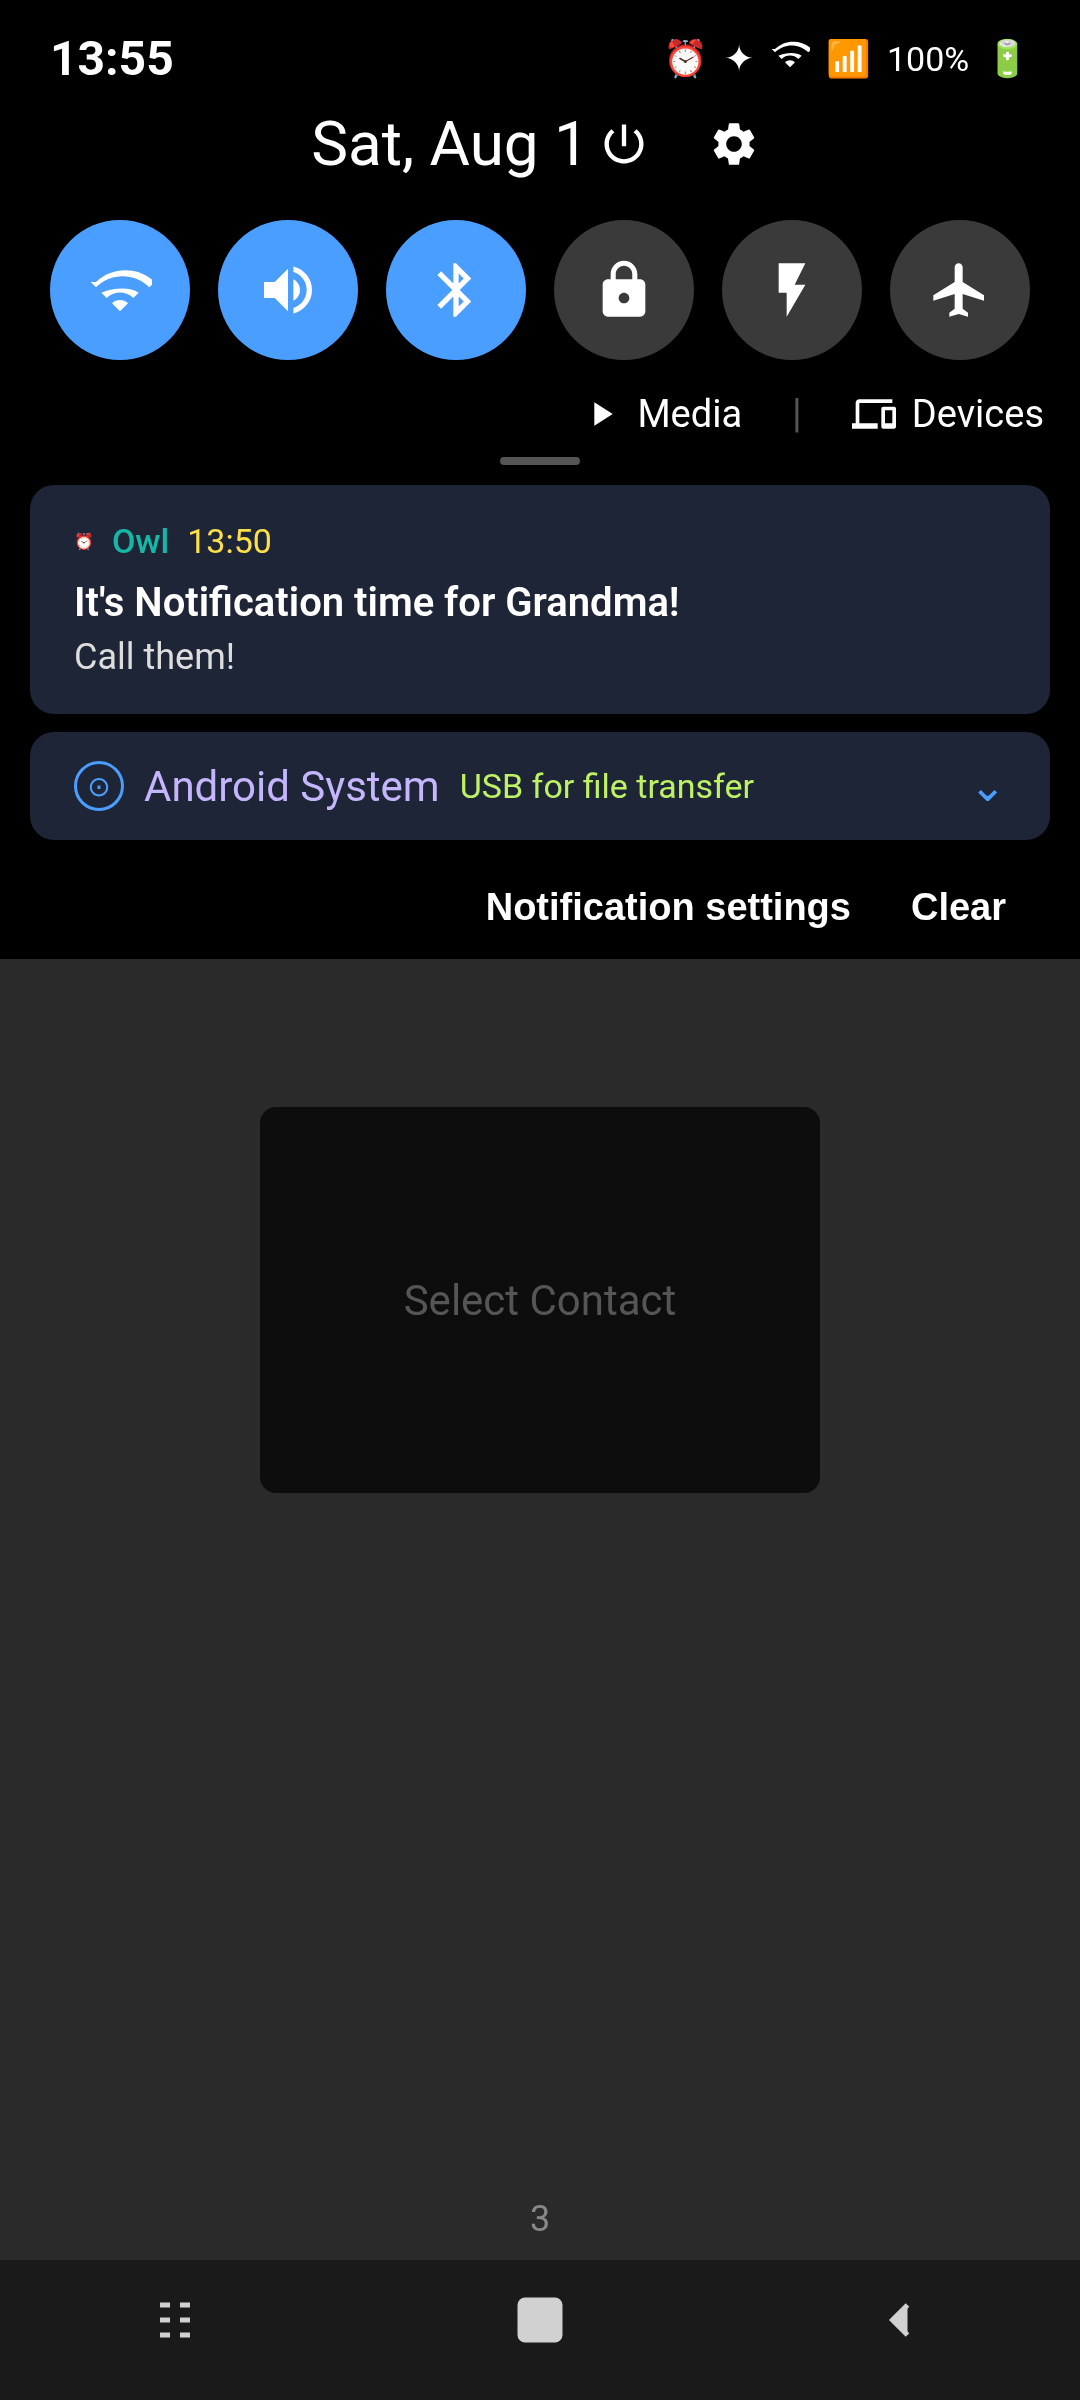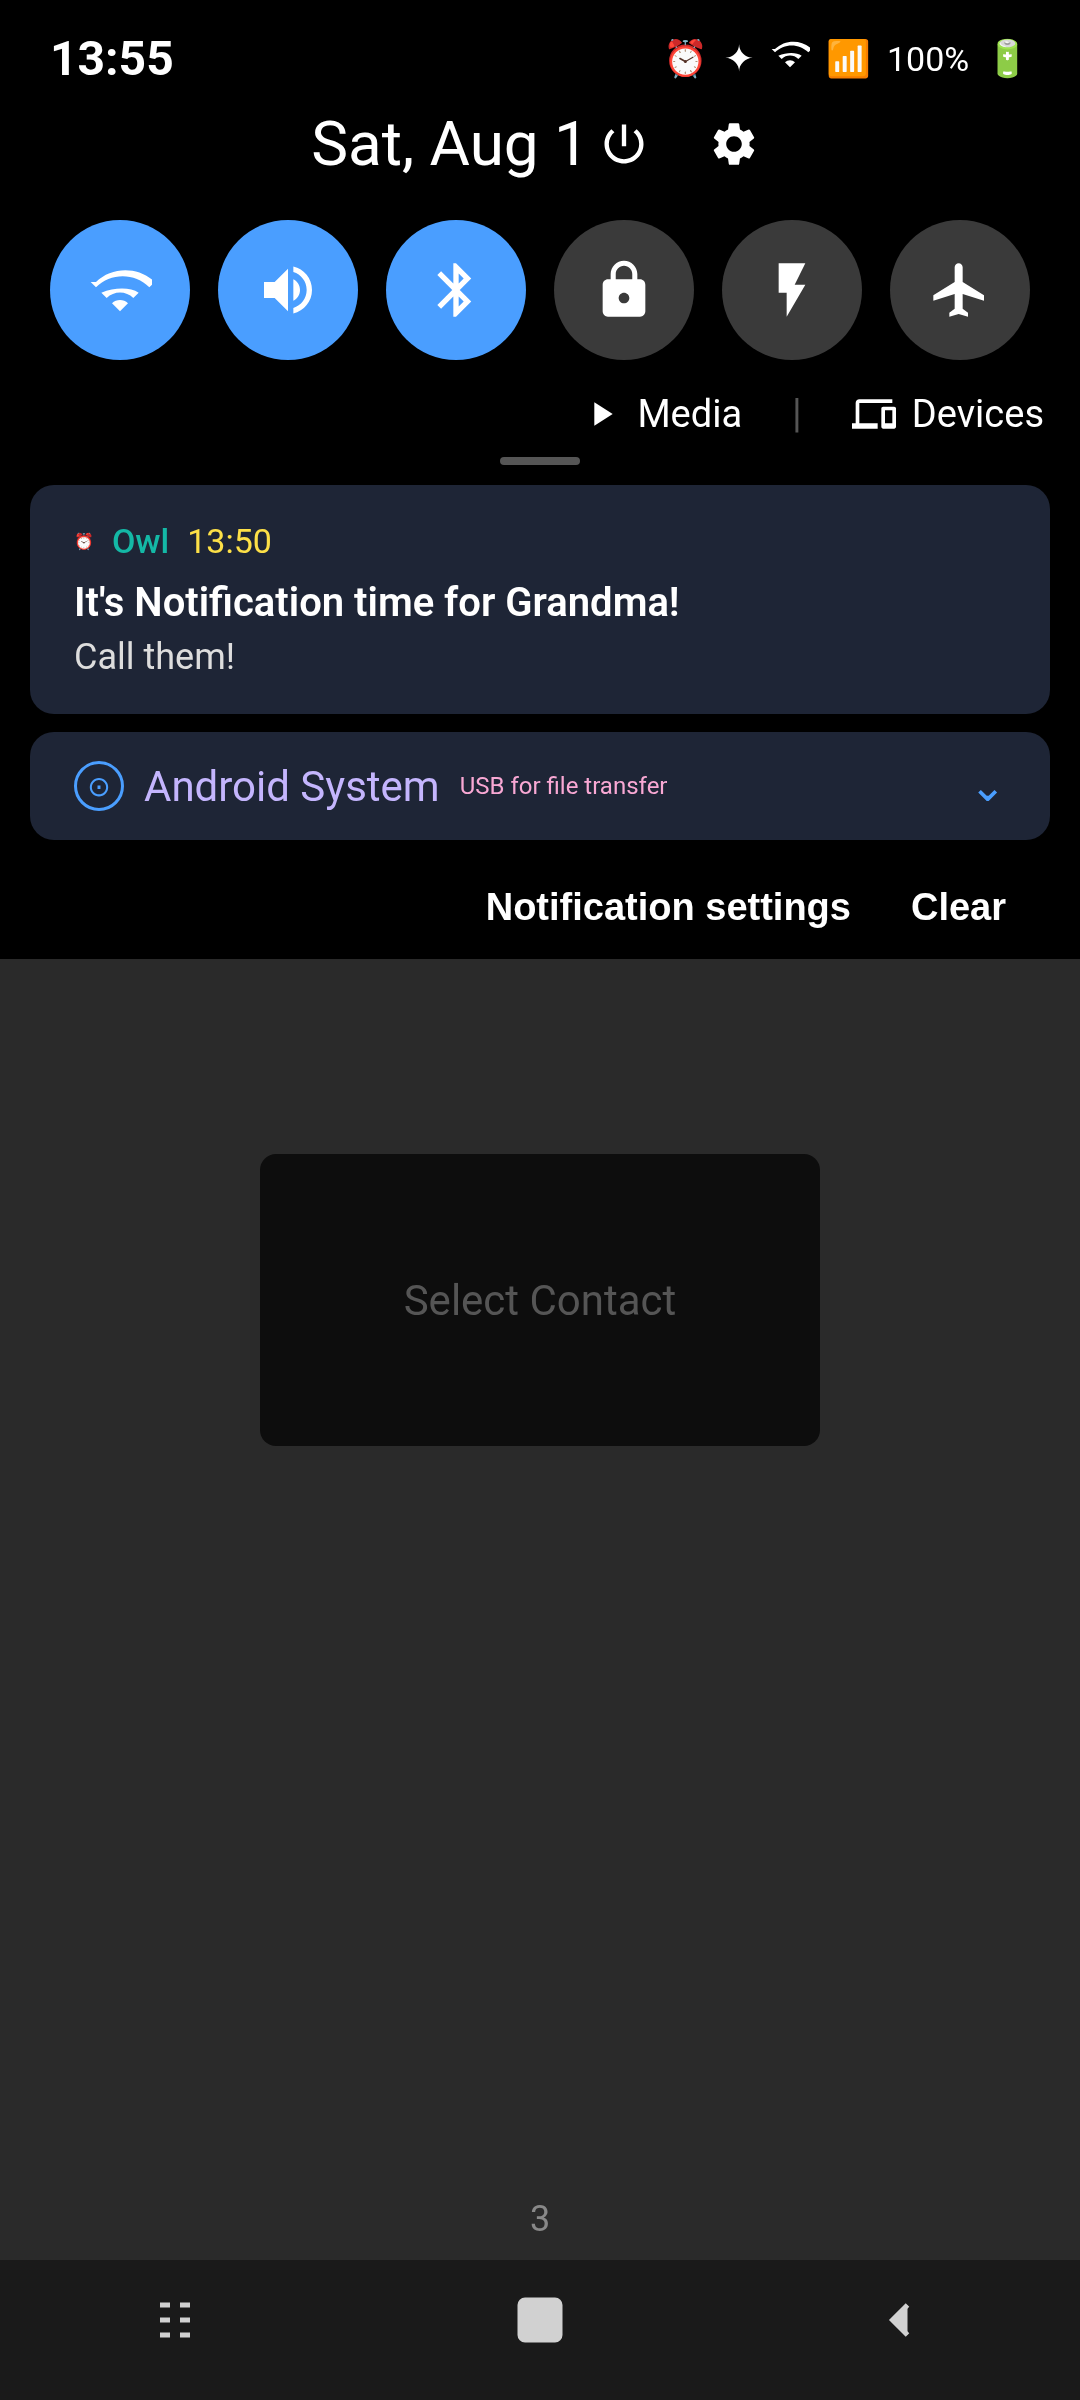--- a/index.html
+++ b/index.html
@@ -21,21 +21,21 @@
       top: 0; left: 0; right: 0; bottom: 0;
       background: #2a2a2a;
       display: flex;
       flex-direction: column;
       align-items: center;
       justify-content: center;
     }
 
     .select-contact-box {
       width: 560px;
-      height: 292px;
+      height: 386px;
       background: #0d0d0d;
       border-radius: 16px;
       display: flex;
       align-items: center;
       justify-content: center;
       margin-top: 200px;
     }
 
     .select-contact-text {
       color: #555;
@@ -246,22 +246,22 @@
       gap: 20px;
     }
 
     .android-notif-app {
       color: #c4b5fd;
       font-size: 42px;
       font-weight: 400;
     }
 
     .android-notif-text {
-      color: #f9a8d4;
-      font-size: 24px;
+      color: #bef264;
+      font-size: 34px;
     }
 
     .chevron-down {
       color: #4a9eff;
       font-size: 44px;
       cursor: pointer;
     }
 
     
     .notif-actions-row {

